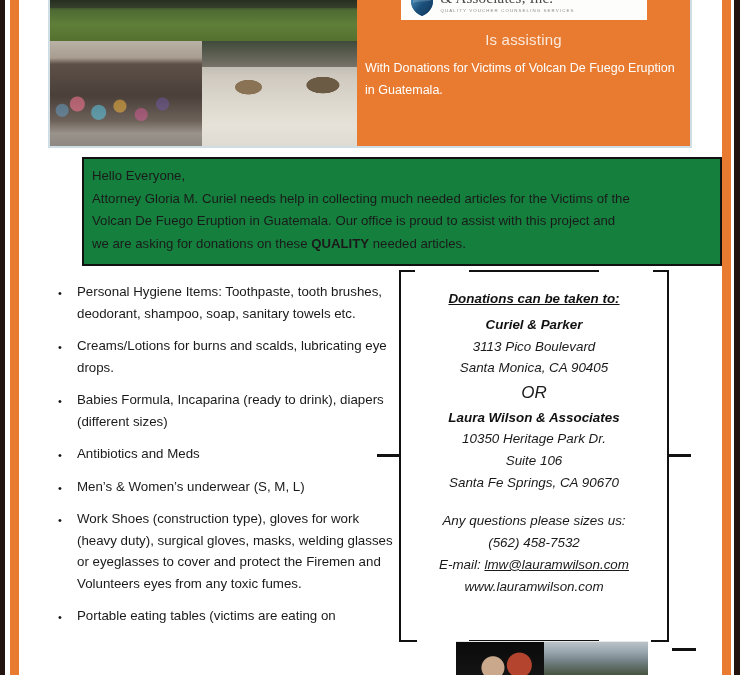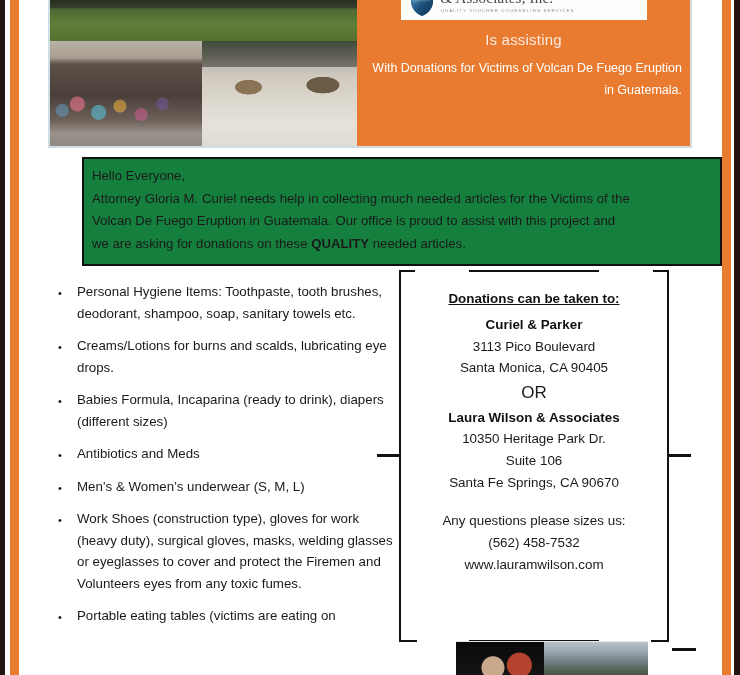--- a/index.html
+++ b/index.html
@@ -101,21 +101,21 @@
     font-size:15px; color:#4a4a4a; letter-spacing:.2px;
   }
   .logo-tag {
     font-size:4.4px; color:#8b8b8b; letter-spacing:1.1px;
     margin-top:3px; text-transform:uppercase;
   }
   .banner-line1 {
     color:#fce9dc; font-size:15px; margin-top:11px; letter-spacing:.2px;
   }
   .banner-line2 {
-    color:#ffffff; font-size:12.5px; text-align:right;
+    color:#ffffff; font-size:12.5px; text-align:left;
     margin-top:10px; line-height:1.75; padding:0 8px;
   }
 
   
   .intro {
     position:absolute; left:50px; top:157px; width:640px; height:109px;
     border:2.5px solid #111; background:#15803d;
     padding:6px 8px 0 8px;
     margin-left:32px;
   }
@@ -156,21 +156,21 @@
     position:absolute; top:182px; width:22px; height:3px; background:#111;
   }
   .don-tick-left  { left:-24px; }
   .don-tick-right { right:-24px; }
   .don-foot-left, .don-foot-right {
     position:absolute; bottom:-2.5px; height:2.5px; background:#fff;
   }
   .don-foot-left  { left:16px;  width:52px; }
   .don-foot-right { right:16px; width:52px; }
 
-  .don-inner { padding-top:19px; }
+  .don-inner { padding-top:19px;font-style:italic; }
   .don-title {
     font-size:13.4px; font-weight:bold; color:#111;
     text-decoration:underline; margin-bottom:8px;
   }
   .don-org {
     font-size:13.4px; font-weight:bold; color:#111;
     line-height:1.62;
   }
   .don-line {
     font-size:13.4px; color:#1a1a1a; line-height:1.62;
@@ -312,20 +312,21 @@
 
       <div class="don-org">Laura Wilson &amp; Associates</div>
       <div class="don-line">10350 Heritage Park Dr.</div>
       <div class="don-line">Suite 106</div>
       <div class="don-line">Santa Fe Springs, CA  90670</div>
 
       <div class="don-spacer"></div>
 
       <div class="don-line">Any questions please sizes us:</div>
       <div class="don-line">(562) 458-7532</div>
+      <div class="don-line"><span>E-mail: </span><a class="don-link" href="#">lmw@lauramwilson.com</a></div>
       <div class="don-line">www.lauramwilson.com</div>
     </div>
   </div>
 
   <div class="bottom-photos">
     <div class="bp-left"></div>
     <div class="bp-right"></div>
   </div>
   <div class="bottom-dash"></div>
 

